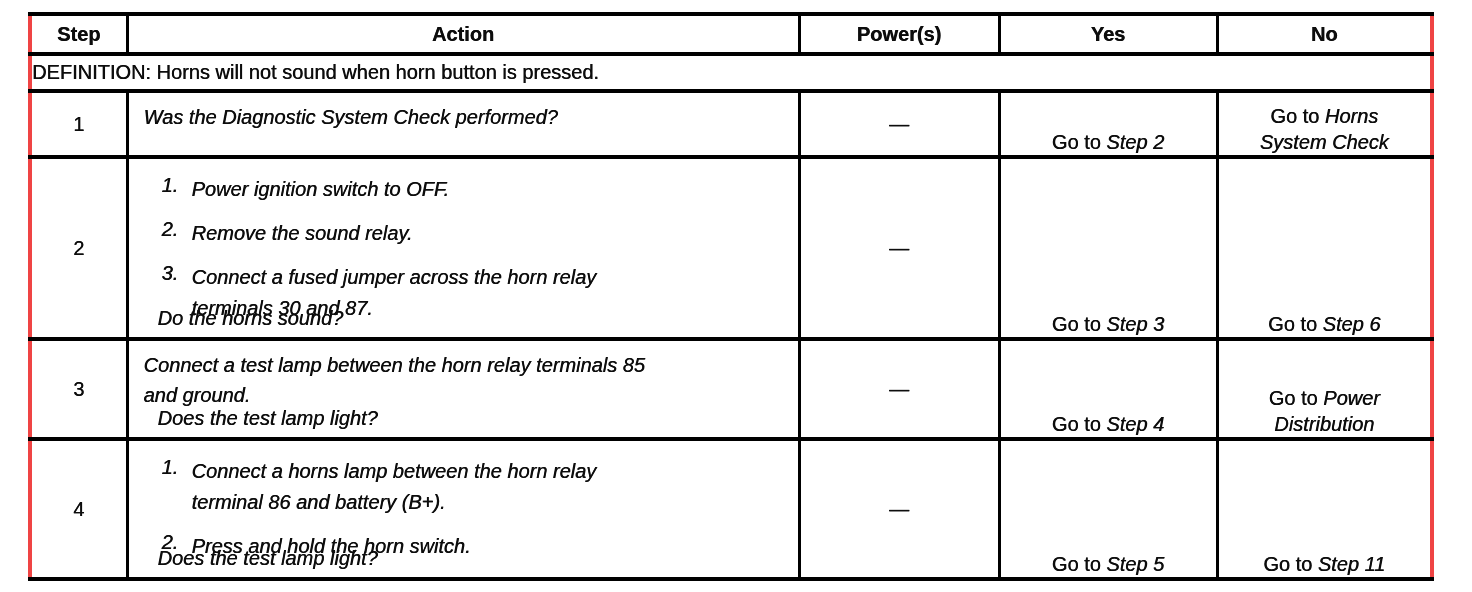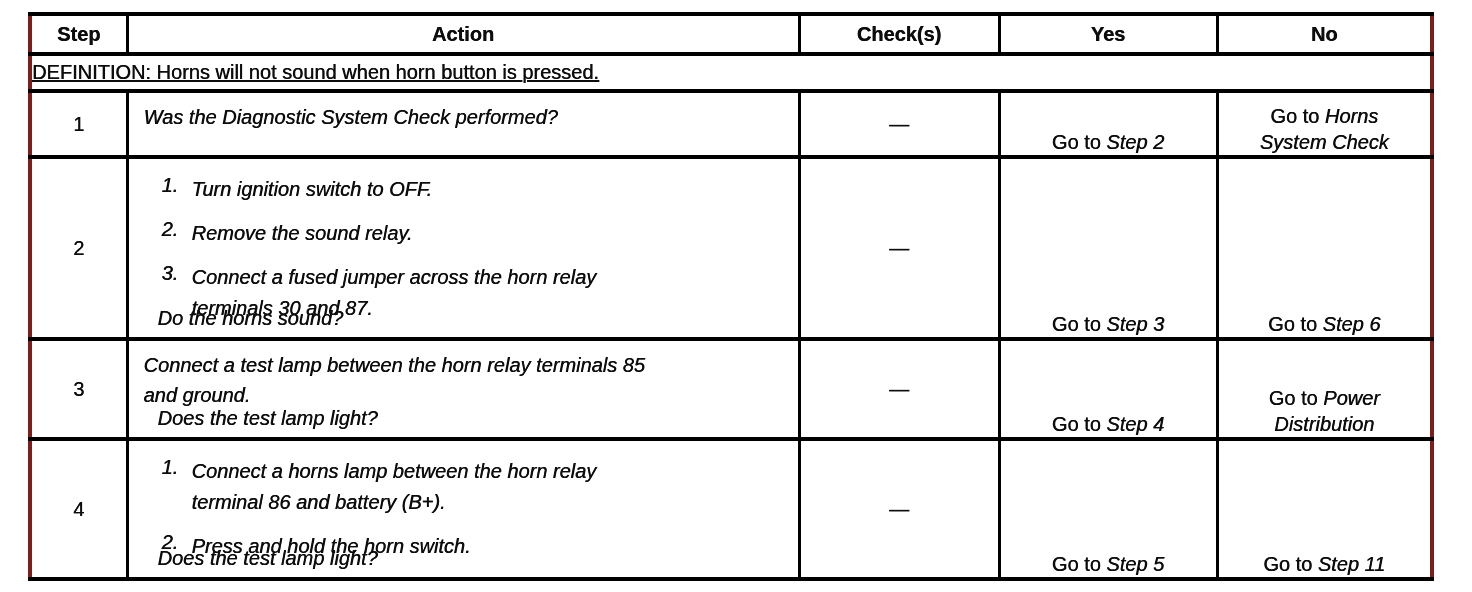--- a/index.html
+++ b/index.html
@@ -27,34 +27,33 @@
   table.diag td, table.diag th {
     border-left: 3px solid #000;
     border-right: 3px solid #000;
     border-top: 4px solid #000;
     border-bottom: 4px solid #000;
     padding: 0;
     font-size: 20px;
     color: #0d0d0d;
     text-shadow: 0.4px 0 0 currentColor; 
   }
-  table.diag { border: 4px solid #7f1d1d; padding-left: 41px; }
+  table.diag { border: 4px solid #ef4444; padding-left: 41px; }
 
   th.hdr {
     font-size: 21px;
     font-weight: 700;
     text-align: center;
     vertical-align: middle;
   }
   td.def {
     text-align: left;
     vertical-align: middle;
     padding-left: 13px;
     font-size: 20.5px;
-    text-decoration: underline;
   }
   td.step {
     text-align: center;
     vertical-align: middle;
     font-size: 20px;
   }
   td.action {
     position: relative;
     vertical-align: top;
     text-align: left;
@@ -116,21 +115,21 @@
       <col style="width:672px">
       <col style="width:200px">
       <col style="width:218px">
       <col style="width:215px">
     </colgroup>
 
     <tbody>
         <tr style="height:40px">
       <th class="hdr">Step</th>
       <th class="hdr">Action</th>
-      <th class="hdr">Check(s)</th>
+      <th class="hdr">Power(s)</th>
       <th class="hdr">Yes</th>
       <th class="hdr">No</th>
     </tr>
 
     <tr style="height:37px">
       <td class="def" colspan="5">DEFINITION: Horns will not sound when horn button is pressed.</td>
     </tr>
 
     <tr style="height:66px">
       <td class="step">1</td>
@@ -148,21 +147,21 @@
       </td>
     </tr>
 
     <tr style="height:178px">
       <td class="step">2</td>
       <td class="action">
         <div class="items">
           <div class="item">
             <span class="num">1.</span>
             <span class="itxt">
-                  <span class="line">Turn ignition switch to OFF.</span>
+                  <span class="line">Power ignition switch to OFF.</span>
                 </span>
           </div>
           <div class="item">
             <span class="num">2.</span>
             <span class="itxt">
                   <span class="line">Remove the sound relay.</span>
                 </span>
           </div>
           <div class="item">
             <span class="num">3.</span>

